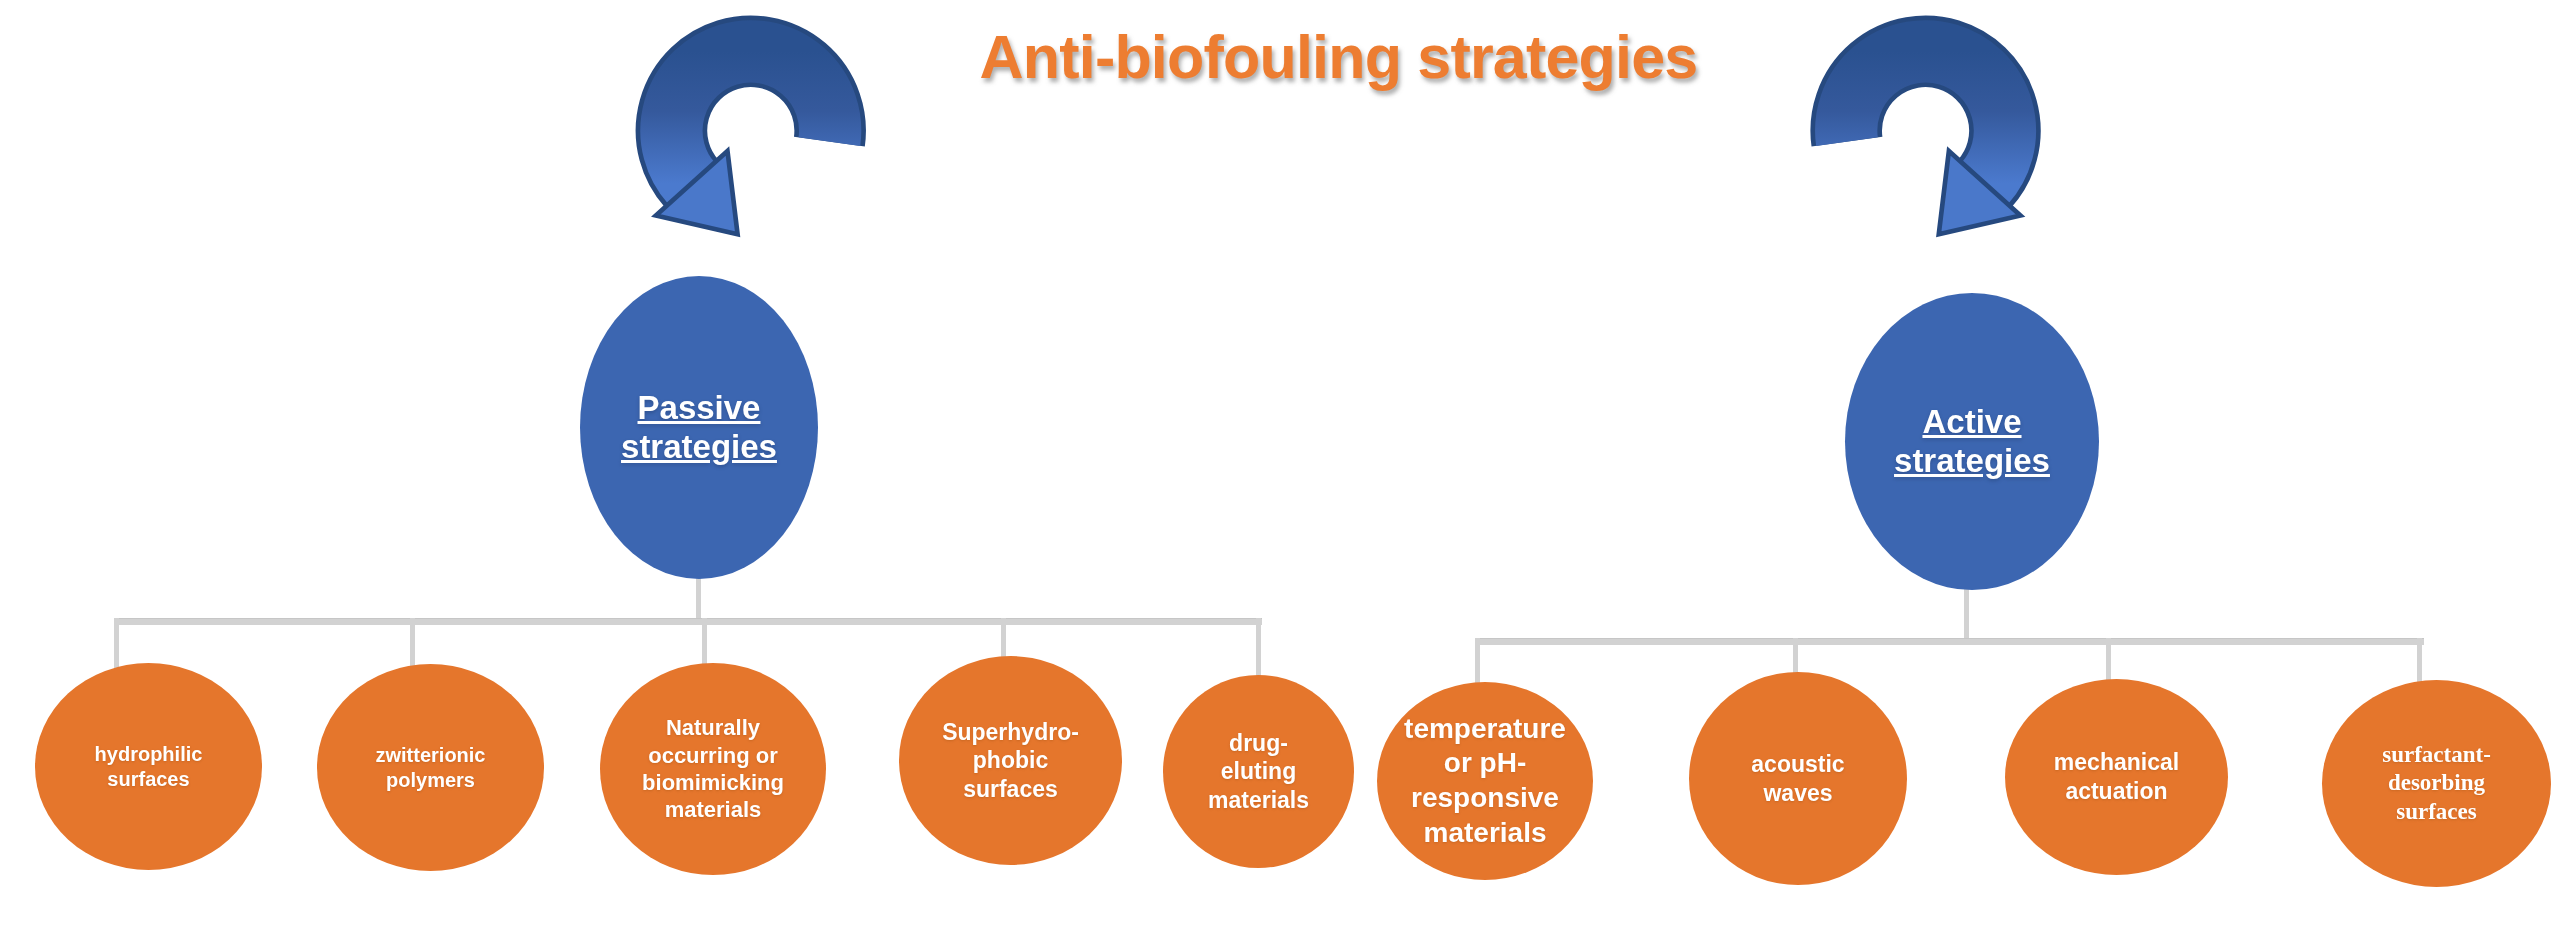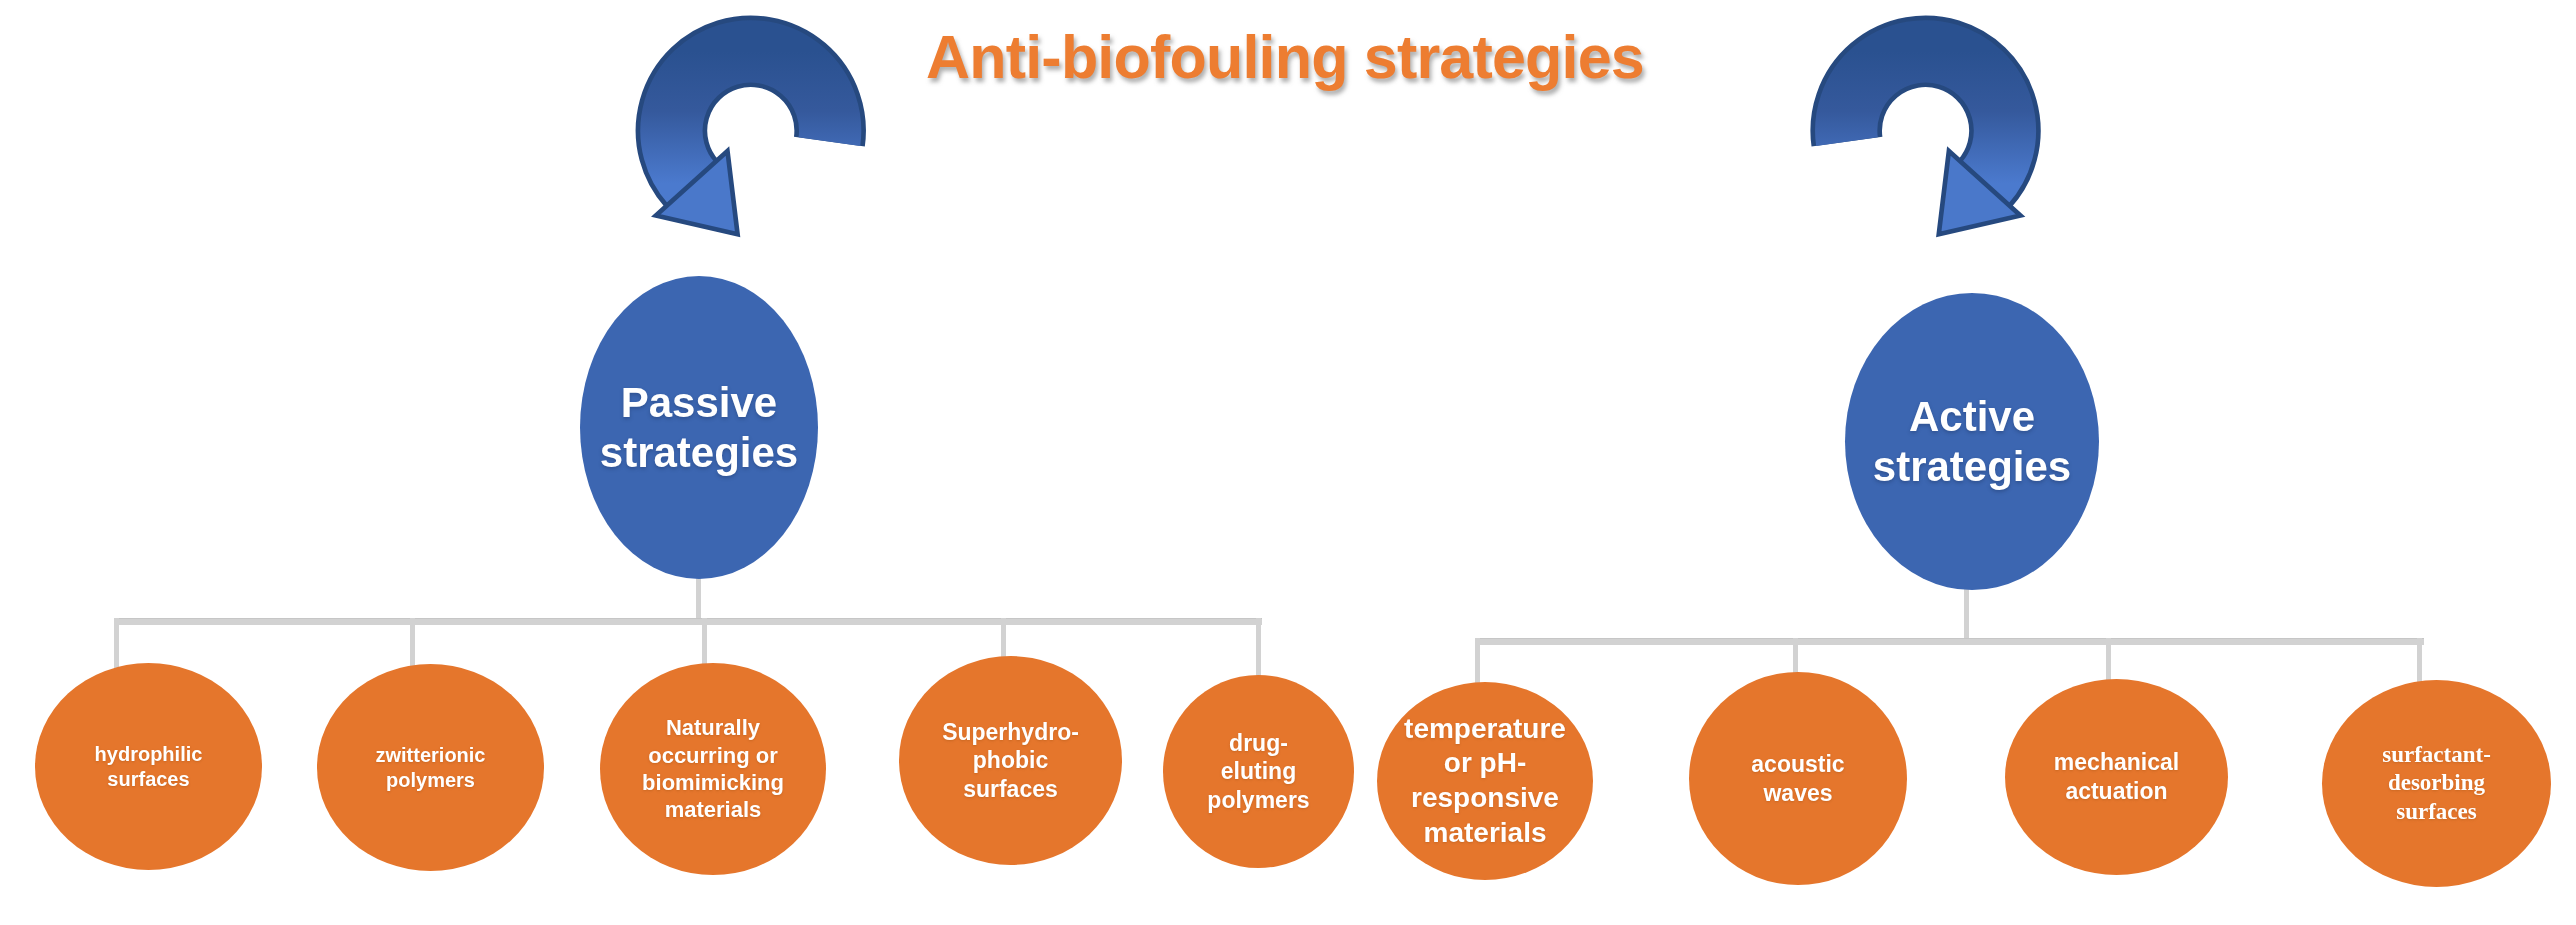--- a/index.html
+++ b/index.html
@@ -7,38 +7,40 @@
     width: 2576px; height: 925px;
     background: #ffffff;
     position: relative;
     overflow: hidden;
     font-family: "Liberation Sans", sans-serif;
   }
   .abs { position: absolute; }
   
   .diagram-title {
     left: 926px; top: 22px; width: 825px;
+    text-align: center;
     font-size: 61px; font-weight: 800; letter-spacing: -0.8px;
     color: #ed7d31;
     text-shadow: 2.3px 3.9px 4.7px rgba(110,110,110,0.55);
     white-space: nowrap;
   }
   
   .conn { background: #d2d2d2; }
   .conn.bar { height: 6.2px; border-top: 0.8px solid #c6c6c6; }
   .conn.vert { width: 5.4px; }
   
   .node-ellipse {
     background: #3c66b1;
     border-radius: 50%;
     display: flex; align-items: center; justify-content: center;
     text-align: center;
-    color: #ffffff; font-weight: bold; font-size: 42px; line-height: 1.17;
+    color: #ffffff; font-weight: bold; font-size: 33px; line-height: 1.17;
     white-space: pre-line;
     text-shadow: 0 1.6px 3.9px rgba(25,45,85,0.35);
+    text-decoration: underline;
   }
   #node-passive { left: 580px; top: 276px; width: 238px; height: 303px; }
   #node-active  { left: 1845px; top: 293px; width: 254px; height: 297px; }
   
   .leaf {
     background: #e5762c;
     border-radius: 50%;
     display: flex; align-items: center; justify-content: center;
     text-align: center;
     color: #ffffff; font-weight: bold; font-size: 23px; line-height: 1.24;
@@ -108,21 +110,21 @@
 polymers</div>
 <div id="leaf-3" class="abs leaf">Naturally
 occurring or
 biomimicking
 materials</div>
 <div id="leaf-4" class="abs leaf">Superhydro-
 phobic
 surfaces</div>
 <div id="leaf-5" class="abs leaf">drug-
 eluting
-polymers</div>
+materials</div>
 
 <div id="leaf-6" class="abs leaf">temperature
 or pH-
 responsive
 materials</div>
 <div id="leaf-7" class="abs leaf">acoustic
 waves</div>
 <div id="leaf-8" class="abs leaf">mechanical
 actuation</div>
 <div id="leaf-9" class="abs leaf">surfactant-

